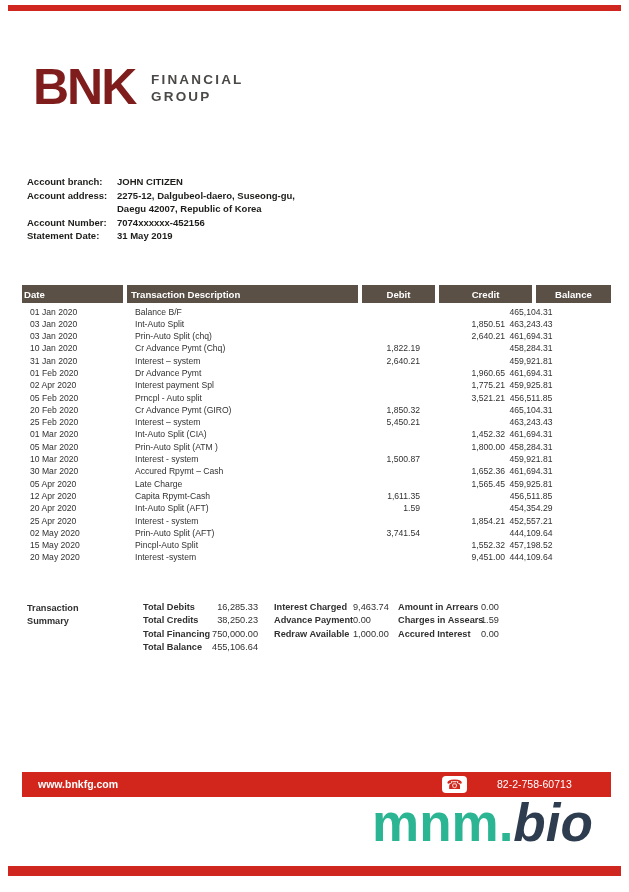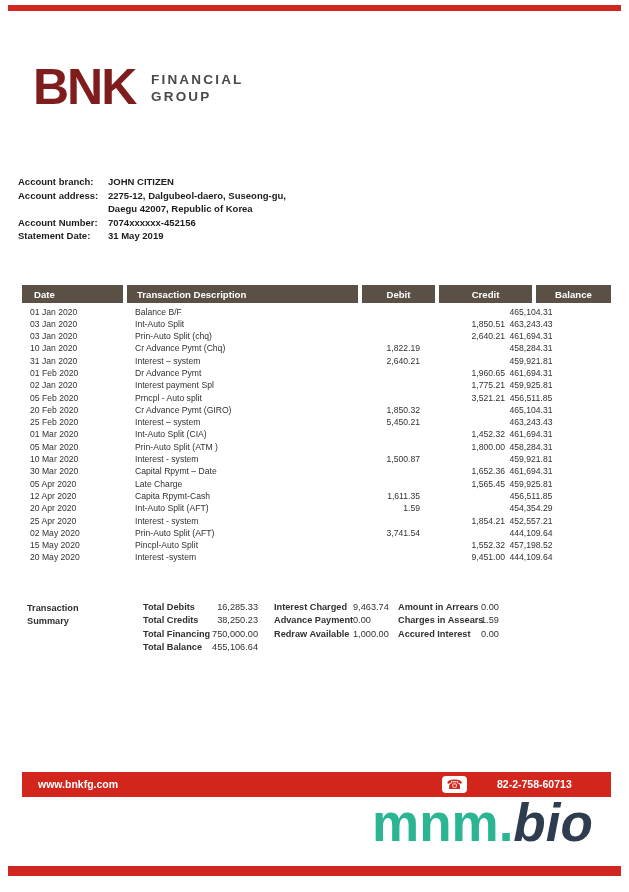--- a/index.html
+++ b/index.html
@@ -14,32 +14,32 @@
   .top-bar{left:8px;top:5px;width:613px;height:6px;background:#cf2620}
   .bottom-bar{left:8px;top:866px;width:613px;height:10px;background:#cf2620}
 
   
   .logo-bnk{left:33px;top:64px;font-size:50px;font-weight:bold;color:#7f1d1d;
     letter-spacing:-2px;line-height:46px}
   .logo-sub{left:151px;top:72px;font-size:13.5px;font-weight:bold;color:#4a4947;
     letter-spacing:2.2px;line-height:16.5px}
 
   
-  .account{left:18px;top:176px;width:360px;font-size:9.5px;font-weight:bold;color:#1c1c1a}
+  .account{left:27px;top:176px;width:360px;font-size:9.5px;font-weight:bold;color:#1c1c1a}
   .account-row{position:relative;height:13.5px}
   .account-label{position:absolute;left:0;top:0;white-space:nowrap}
   .account-value{position:absolute;left:90px;top:0;white-space:nowrap}
 
   
   .table{left:22px;top:285px;width:589px}
   .thead{display:flex;height:18px}
   .th{background:#5a5046;color:#ffffff;font-size:9.6px;font-weight:bold;
     display:flex;align-items:center;box-sizing:border-box}
-  .th-date{width:101px;padding-left:12px}
-  .th-desc{width:231px;margin-left:4px;padding-left:10px}
+  .th-date{width:101px;padding-left:2px}
+  .th-desc{width:231px;margin-left:4px;padding-left:4px}
   .th-debit{width:73px;margin-left:4px;justify-content:center}
   .th-credit{width:93px;margin-left:4px;justify-content:center}
   .th-balance{width:75px;margin-left:4px;justify-content:center}
   .trows{margin-top:3.5px}
   .trow{position:relative;height:12.3px;font-size:8.6px;color:#313131}
   .c-date{position:absolute;left:8px;top:0;white-space:nowrap}
   .c-desc{position:absolute;left:113px;top:0;white-space:nowrap}
   .c-debit{position:absolute;left:298px;top:0;width:100px;text-align:right}
   .c-credit{position:absolute;left:383px;top:0;width:100px;text-align:right}
   .c-balance{position:absolute;left:459px;top:0;width:100px;text-align:center}
@@ -55,21 +55,21 @@
   .sum-label{position:absolute;left:0;top:0;font-weight:bold;white-space:nowrap}
   .sum-group-0 .sum-value{position:absolute;left:37px;top:0;width:78px;text-align:right}
   .sum-group-1 .sum-value{position:absolute;left:79px;top:0;white-space:nowrap}
   .sum-group-2 .sum-value{position:absolute;left:83px;top:0;white-space:nowrap}
 
   
   .footer{left:22px;top:772px;width:589px;height:25px;background:#d2261d;color:#ffffff}
   .footer-site{position:absolute;left:16px;top:6px;font-size:10.5px;font-weight:bold}
   .phone-badge{position:absolute;left:420px;top:4px;width:25px;height:17px;background:#ffffff;
     border-radius:4px;color:#d2261d;font-size:13px;line-height:17px;text-align:center}
-  .footer-phone{position:absolute;left:475px;top:6px;font-size:10.5px;font-weight:bold;white-space:nowrap}
+  .footer-phone{position:absolute;left:475px;top:6px;font-size:10.5px;font-weight:normal;white-space:nowrap}
 
   
   .watermark{left:372px;top:797px;width:257px;font-size:53px;font-weight:bold;
     line-height:52px;white-space:nowrap}
   .wm-prefix{color:#2cb592}
   .wm-suffix{color:#2d3c4e;font-style:italic}
 </style>
 </head>
 <body>
 
@@ -149,21 +149,21 @@
         <span class="c-balance">459,921.81</span>
       </div>
       <div class="trow">
         <span class="c-date">01 Feb 2020</span>
         <span class="c-desc">Dr Advance Pymt</span>
         <span class="c-debit"></span>
         <span class="c-credit">1,960.65</span>
         <span class="c-balance">461,694.31</span>
       </div>
       <div class="trow">
-        <span class="c-date">02 Jan 2020</span>
+        <span class="c-date">02 Apr 2020</span>
         <span class="c-desc">Interest payment Spl</span>
         <span class="c-debit"></span>
         <span class="c-credit">1,775.21</span>
         <span class="c-balance">459,925.81</span>
       </div>
       <div class="trow">
         <span class="c-date">05 Feb 2020</span>
         <span class="c-desc">Prncpl  - Auto split</span>
         <span class="c-debit"></span>
         <span class="c-credit">3,521.21</span>
@@ -199,21 +199,21 @@
       </div>
       <div class="trow">
         <span class="c-date">10 Mar 2020</span>
         <span class="c-desc">Interest  - system</span>
         <span class="c-debit">1,500.87</span>
         <span class="c-credit"></span>
         <span class="c-balance">459,921.81</span>
       </div>
       <div class="trow">
         <span class="c-date">30 Mar 2020</span>
-        <span class="c-desc">Capital Rpymt – Date</span>
+        <span class="c-desc">Accured Rpymt – Cash</span>
         <span class="c-debit"></span>
         <span class="c-credit">1,652.36</span>
         <span class="c-balance">461,694.31</span>
       </div>
       <div class="trow">
         <span class="c-date">05 Apr 2020</span>
         <span class="c-desc">Late Charge</span>
         <span class="c-debit"></span>
         <span class="c-credit">1,565.45</span>
         <span class="c-balance">459,925.81</span>

